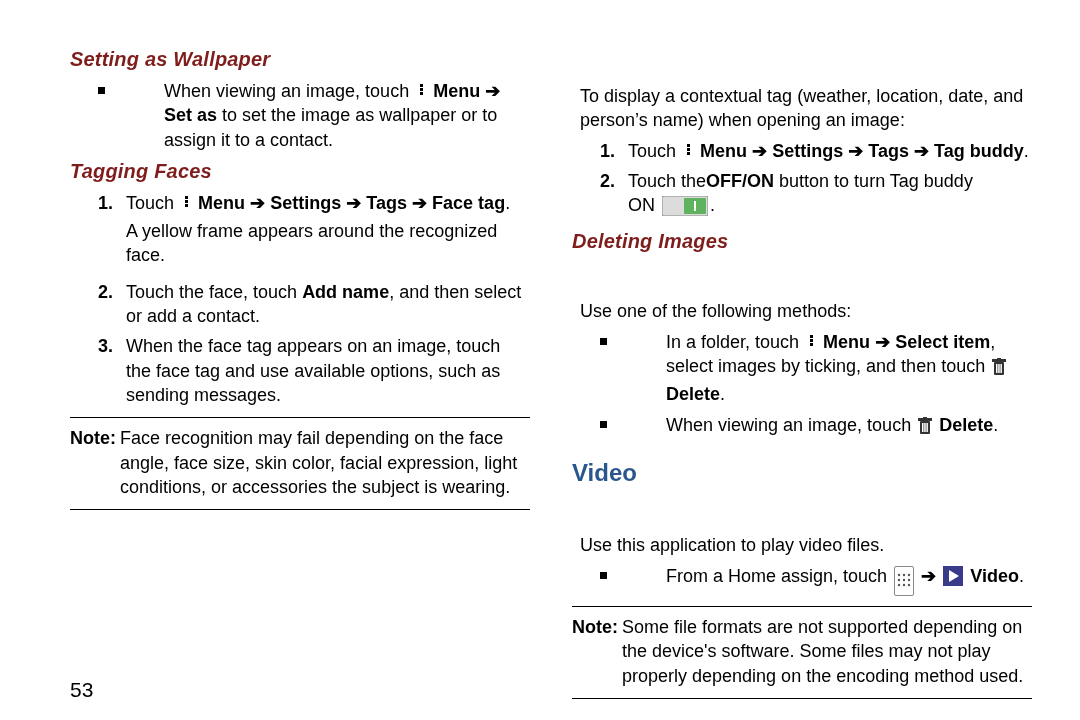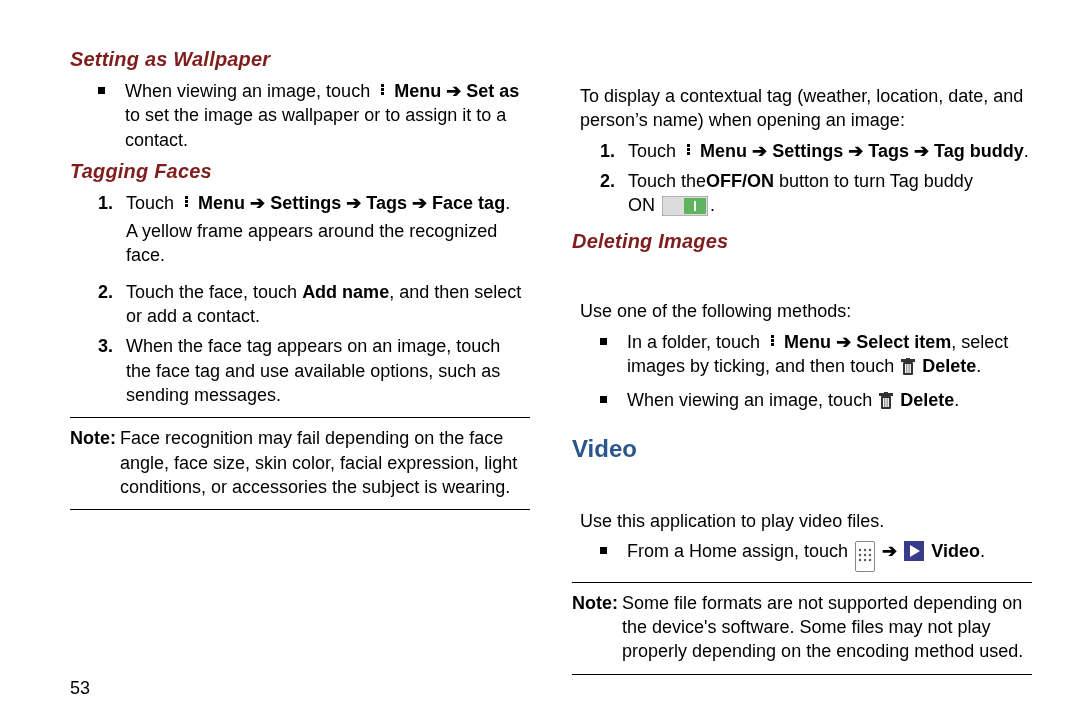--- a/index.html
+++ b/index.html
@@ -38,20 +38,21 @@
     font-family: Arial, Helvetica, sans-serif;
     font-weight: 800;
     color: #2a568e;
     font-size: 24px;
     margin: 16px 0 4px 0;
   }
   .bullet-row {
     display: flex;
     align-items: flex-start;
     margin: 4px 0 6px 28px;
+    gap: 39px;
   }
   .sq-bullet {
     width: 7px;
     height: 7px;
     background: #000;
     margin-top: 8px;
     flex: 0 0 auto;
   }
   .bullet-text {
     margin-left: 20px;
@@ -91,21 +92,21 @@
     font-weight: 700;
     flex: 0 0 auto;
   }
   .note-body {
     margin-left: 4px;
   }
   .page-num {
     position: absolute;
     left: 70px;
     top: 676px;
-    font-size: 18px;
+    font-size: 21px;
   }
   .vmenu-icon {
     display: inline-block;
     width: 10px;
     height: 16px;
     vertical-align: -2px;
     margin: 0 2px;
   }
   .vmenu-icon span {
     display: block;

